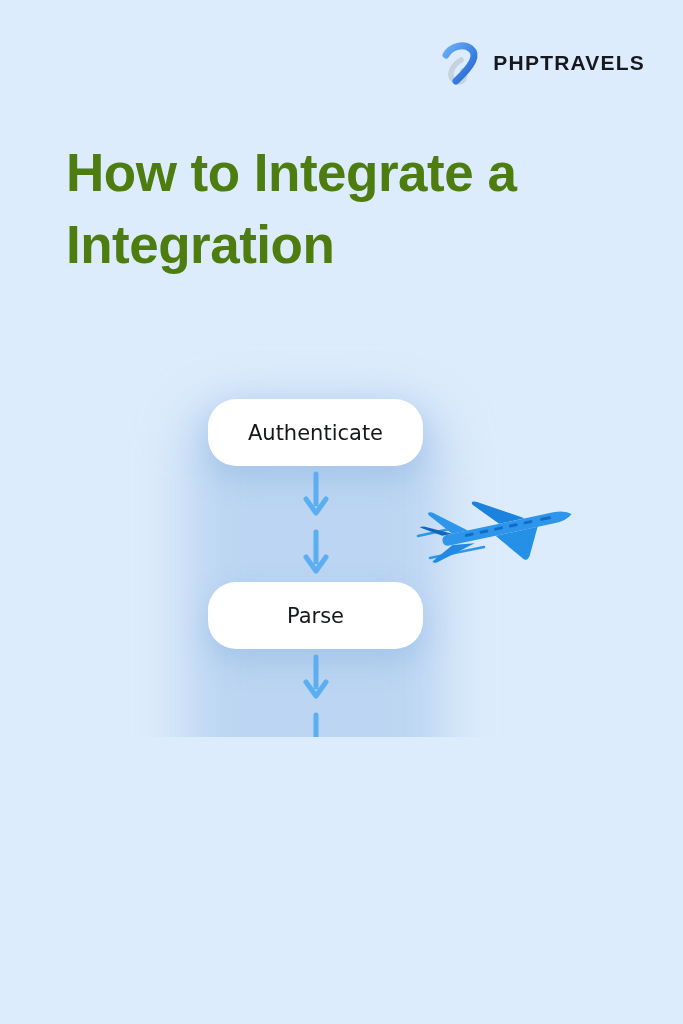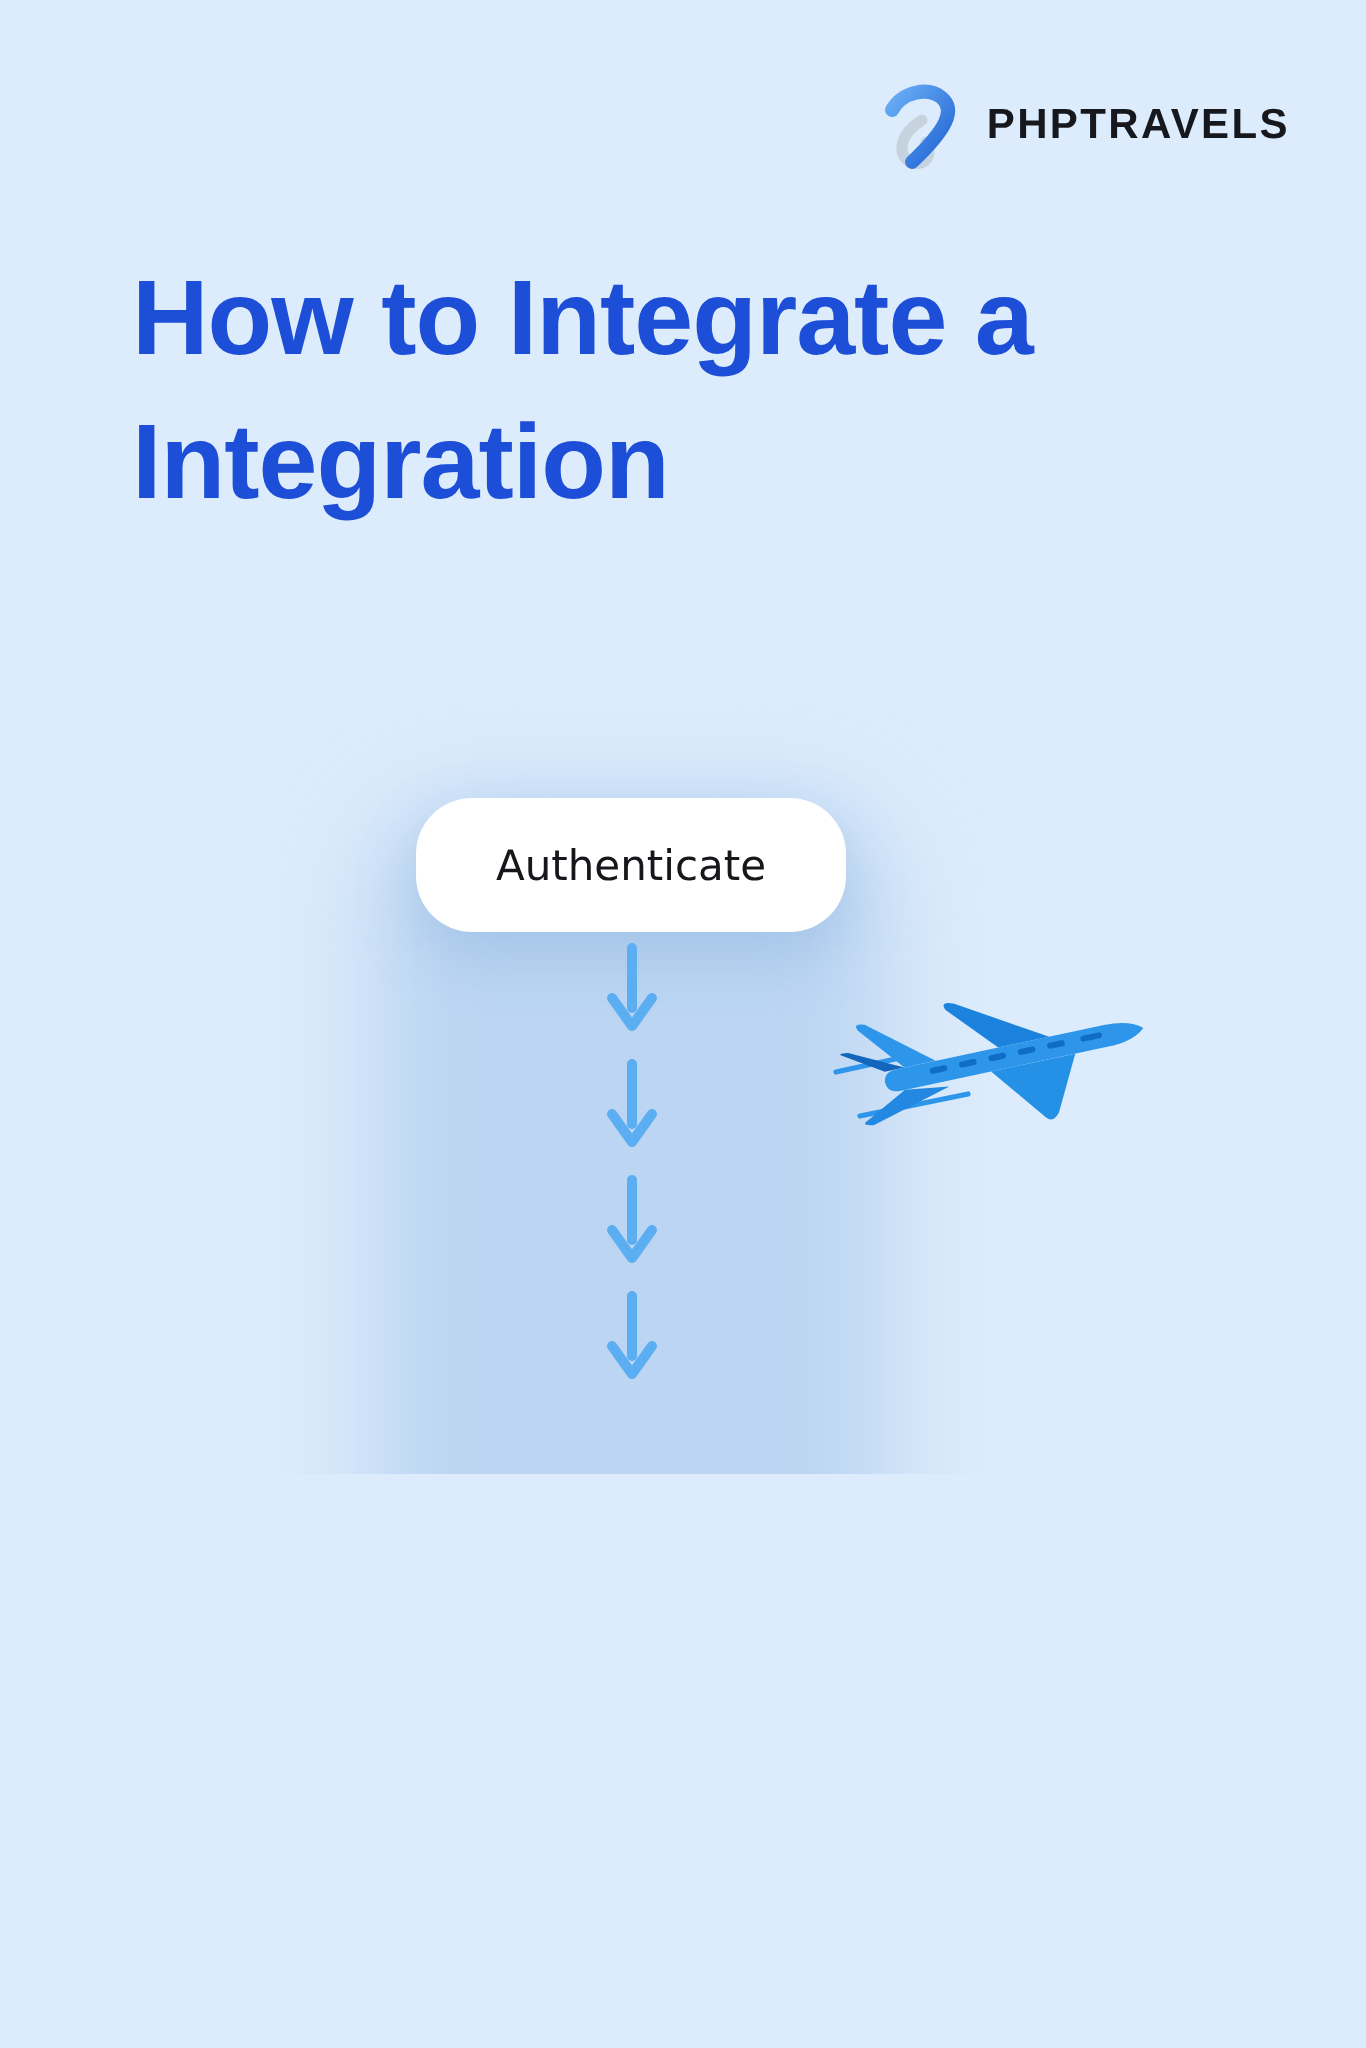--- a/index.html
+++ b/index.html
@@ -18,23 +18,23 @@
     position:absolute;top:40px;right:38px;
     display:flex;align-items:center;gap:10px;
   }
   .brand .swoosh{width:46px;height:46px;display:block;}
   .brand .brand-name{
     font-size:21px;font-weight:bold;letter-spacing:1.2px;
     color:#16181d;
   }
   
   .title{
-    position:absolute;left:66px;top:124px;margin:0;
+    position:absolute;left:66px;top:137px;margin:0;
     font-size:53px;line-height:72px;font-weight:bold;
-    letter-spacing:-0.5px;color:#1d4ed8;
+    letter-spacing:-0.5px;color:#4d7c0f;
   }
   .title span{display:block;}
   
   .flow-backdrop{
     position:absolute;left:186px;top:402px;width:258px;height:572px;
     background:rgba(140,182,228,0.42);
     border-radius:50px;
     filter:blur(26px);
   }
   
@@ -98,20 +98,23 @@
       </svg>
     </div>
 
 
     <div class="arrow">
       <svg width="28" height="48" viewBox="0 0 28 48">
         <path d="M14 3 L14 33 M4 28 L14 42 L24 28" fill="none" stroke="#5caef2" stroke-width="5" stroke-linecap="round" stroke-linejoin="round"></path>
       </svg>
     </div>
 
+    <div class="step-box">
+      <span>Parse</span>
+    </div>
 
     <div class="arrow">
       <svg width="28" height="48" viewBox="0 0 28 48">
         <path d="M14 3 L14 33 M4 28 L14 42 L24 28" fill="none" stroke="#5caef2" stroke-width="5" stroke-linecap="round" stroke-linejoin="round"></path>
       </svg>
     </div>
 
 
     <div class="arrow">
       <svg width="28" height="48" viewBox="0 0 28 48">

